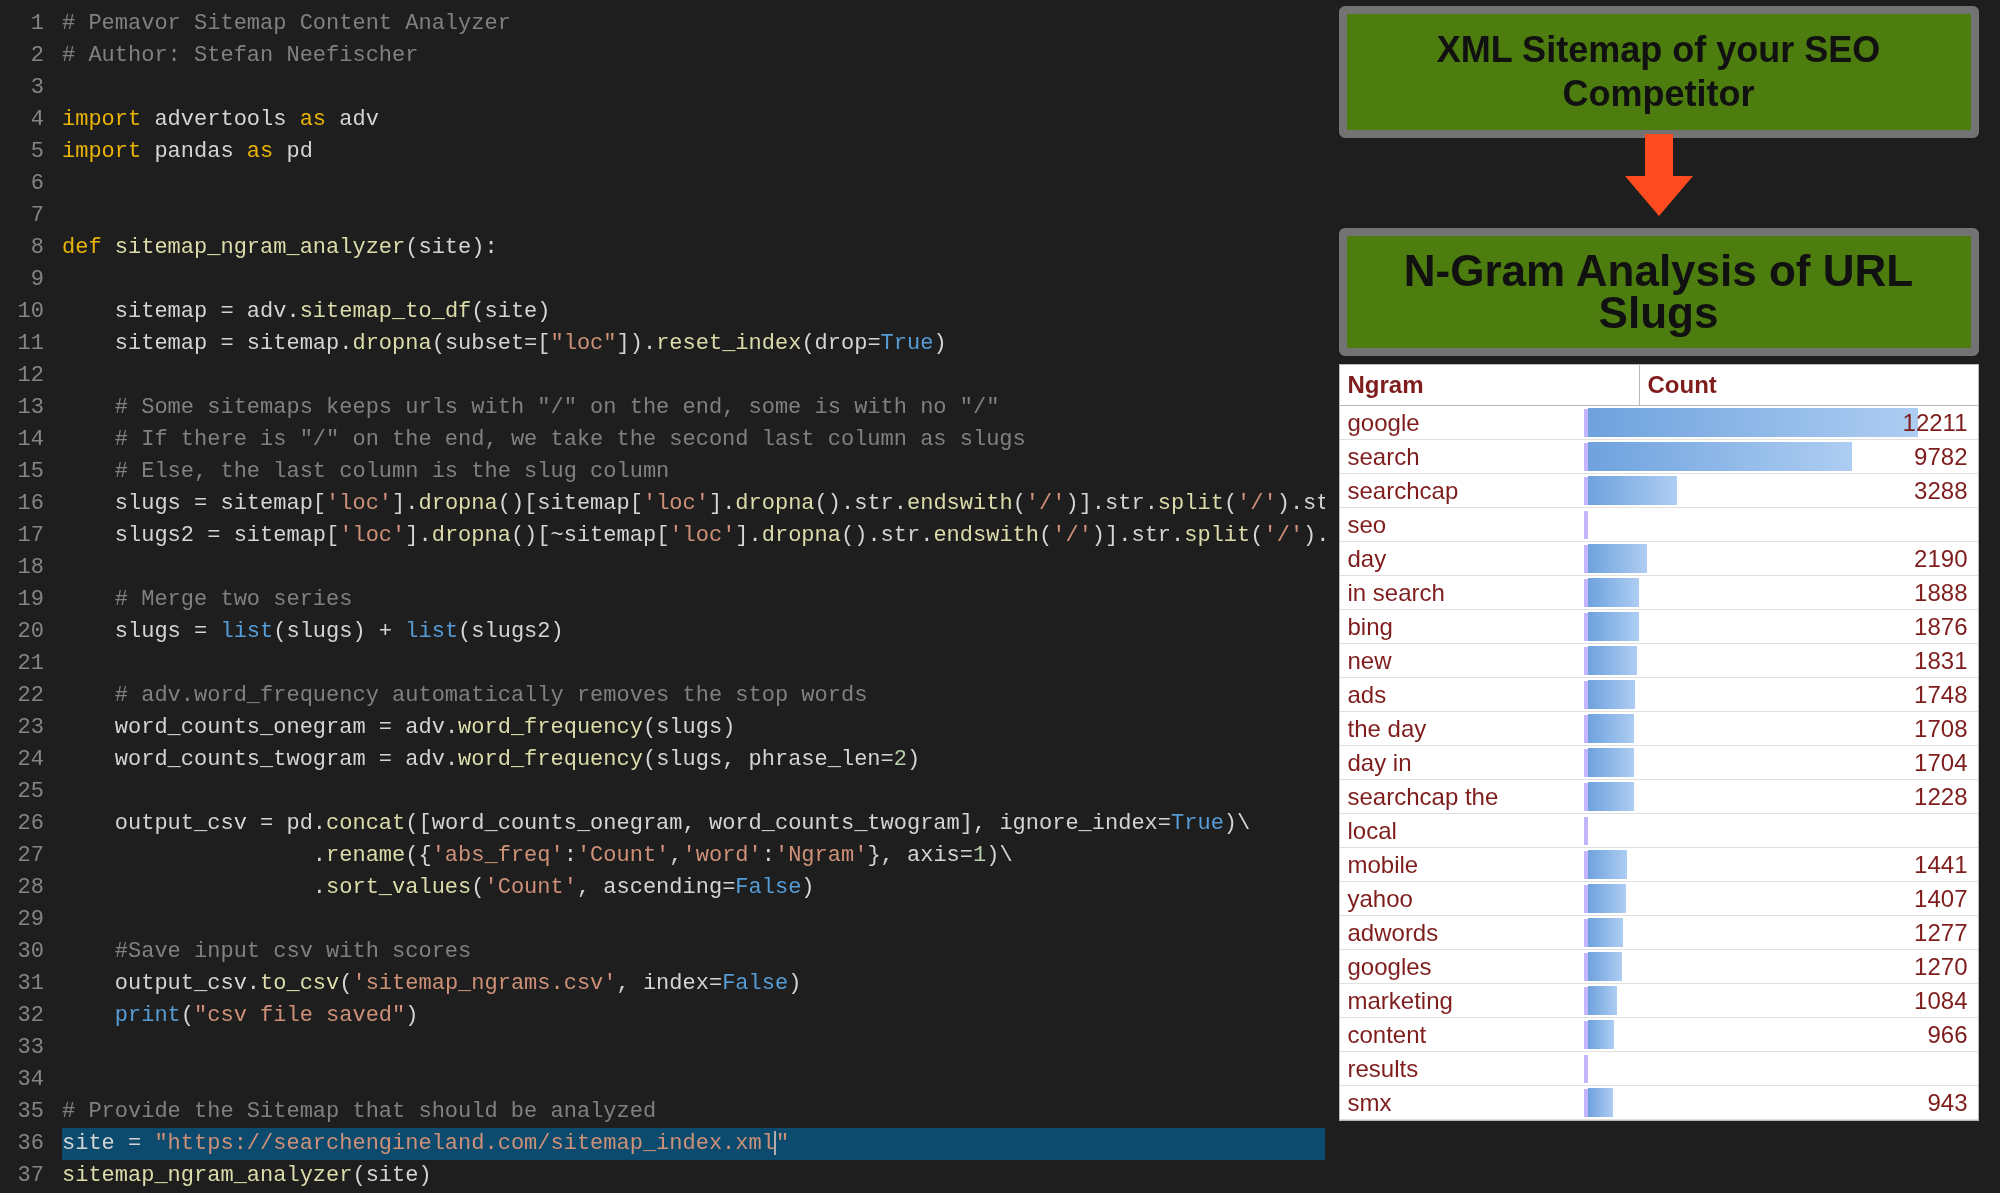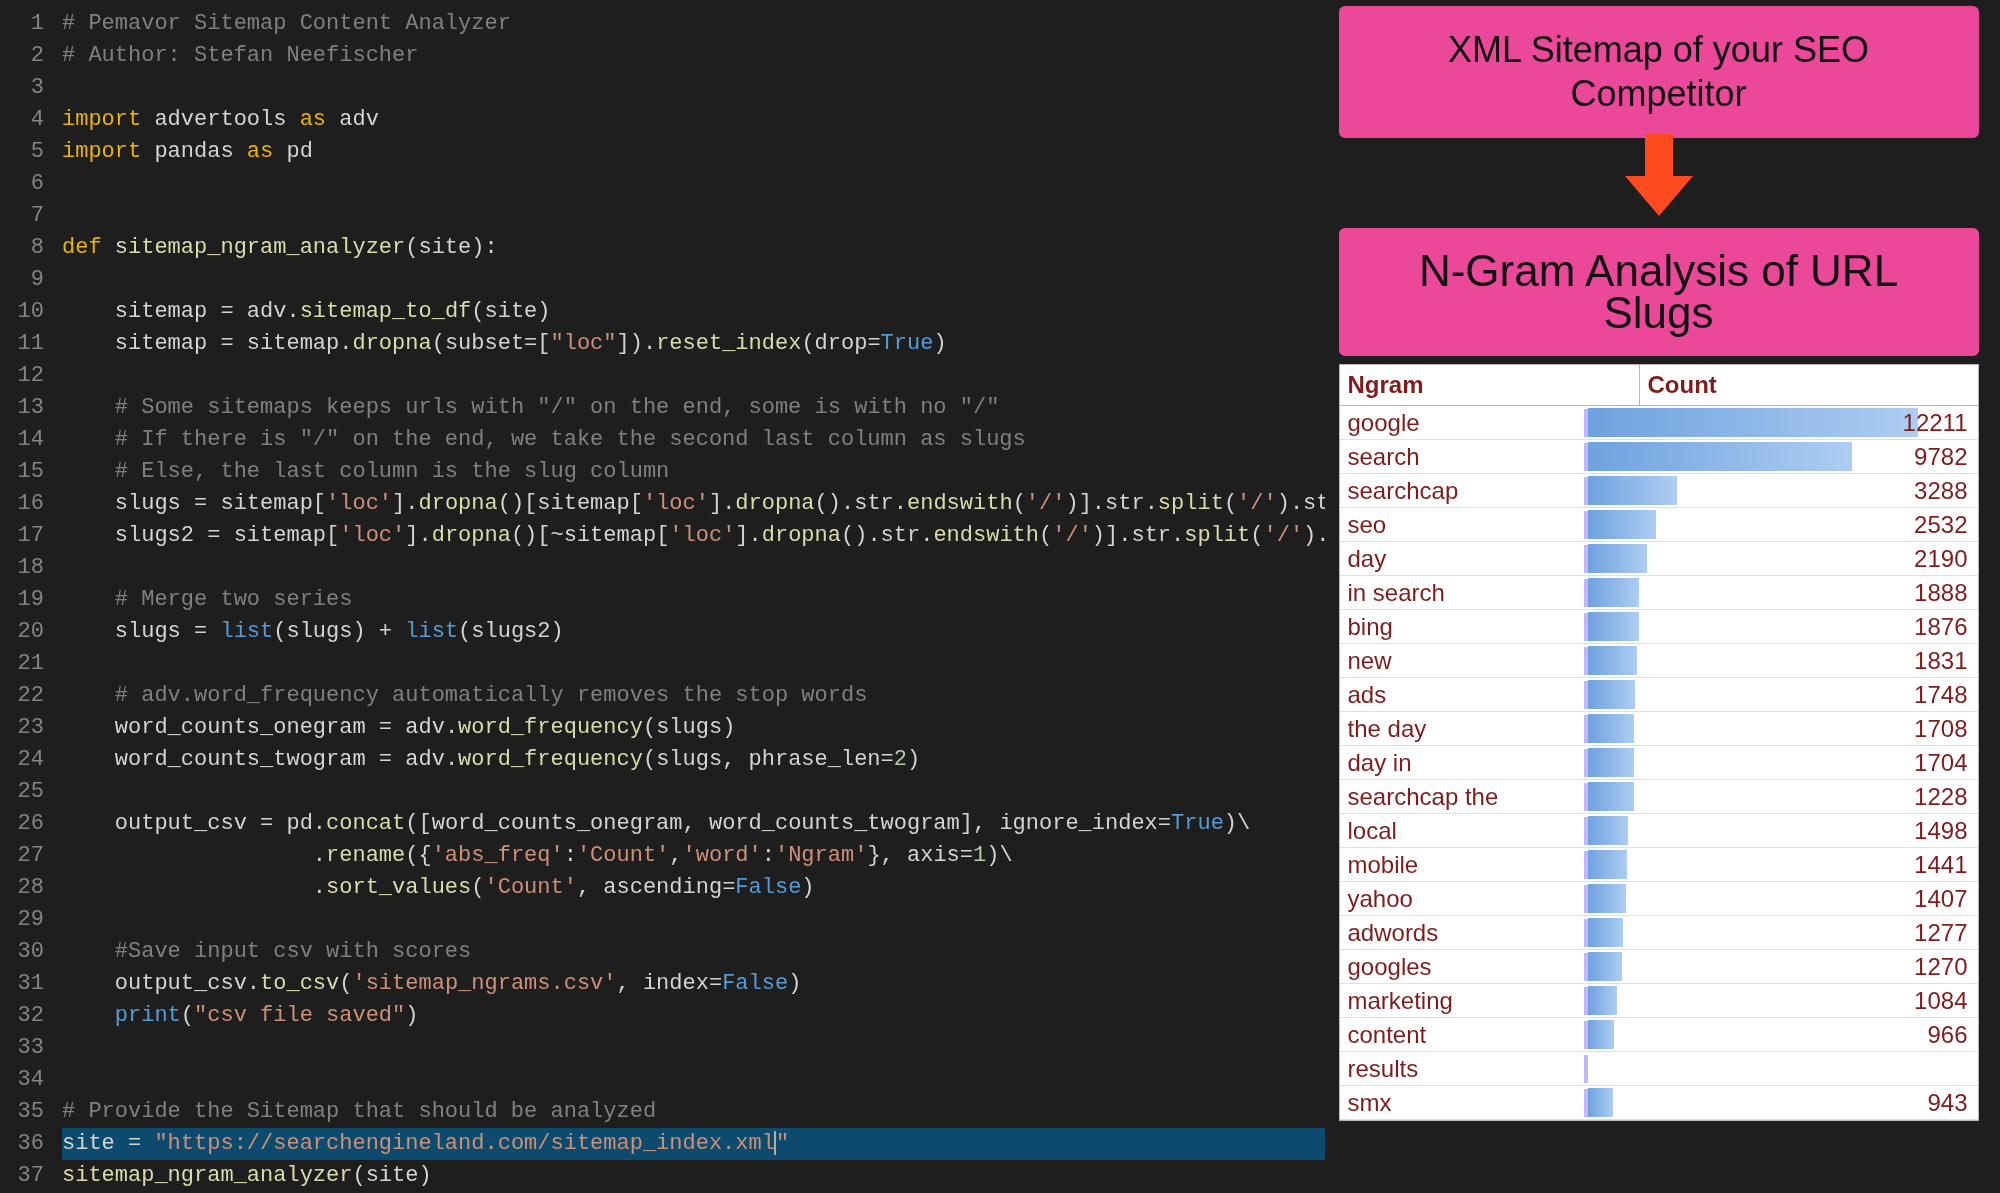--- a/index.html
+++ b/index.html
@@ -16,21 +16,21 @@
   .kw { color:#eab308; }       
   .bl { color:#569cd6; }       
   .st { color:#ce9178; }       
   .nm { color:#b5cea8; }
   .id { color:#d4d4d4; }
   .pr { color:#dcdcaa; }       
   .cursor { border-left:2px solid #aeafad; display:inline-block; height:24px; vertical-align:middle; margin-left:-1px; }
 
   
   .panel { width:675px; height:1193px; background:#1e1e1e; padding:6px 8px 0 0; display:flex; flex-direction:column; align-items:center; }
-  .callout { width:640px; background:#ec4899; border:8px solid #ec4899; border-radius:6px; text-align:center; padding:14px 20px; font-family: Helvetica, Arial, sans-serif; font-weight:400; color:#111; }
+  .callout { width:640px; background:#4d7c0f; border:8px solid #737373; border-radius:6px; text-align:center; padding:14px 20px; font-family: Helvetica, Arial, sans-serif; font-weight:700; color:#111; }
   .callout.big { font-size:36px; line-height:44px; }
   .callout.mid { font-size:44px; line-height:42px; margin-top:0; }
   .arrow-wrap { height:90px; display:flex; align-items:flex-start; justify-content:center; }
   .arrow { width:0; height:0; position:relative; }
   .arrow .stem { position:absolute; left:-14px; top:-4px; width:28px; height:46px; background:#ff4b1f; }
   .arrow .head { position:absolute; left:-34px; top:38px; width:0; height:0; border-left:34px solid transparent; border-right:34px solid transparent; border-top:40px solid #ff4b1f; }
   
   .table { width:640px; margin-top:8px; border:1px solid #b8b8b8; background:#fff; font-family: Helvetica, Arial, sans-serif; font-size:24px; color:#7f1d1d; }
   .thead { display:flex; font-weight:700; border-bottom:1px solid #b8b8b8; }
   .th-ngram { width:300px; padding:6px 8px; border-right:1px solid #b8b8b8; }
@@ -128,24 +128,20 @@
           </div>
           <div class="trow">
             <div class="td-ngram">searchcap</div>
             <div class="td-count">
               <div class="bar" style="width: 89px;"></div>
               <div class="count-val">3288</div>
             </div>
           </div>
           <div class="trow">
             <div class="td-ngram">seo</div>
-            <div class="td-count">
-              <div class="bar" style="width: 68px;"></div>
-              <div class="count-val">2532</div>
-            </div>
           </div>
           <div class="trow">
             <div class="td-ngram">day</div>
             <div class="td-count">
               <div class="bar" style="width: 59px;"></div>
               <div class="count-val">2190</div>
             </div>
           </div>
           <div class="trow">
             <div class="td-ngram">in search</div>
@@ -191,24 +187,20 @@
           </div>
           <div class="trow">
             <div class="td-ngram">searchcap the</div>
             <div class="td-count">
               <div class="bar" style="width: 46px;"></div>
               <div class="count-val">1228</div>
             </div>
           </div>
           <div class="trow">
             <div class="td-ngram">local</div>
-            <div class="td-count">
-              <div class="bar" style="width: 40px;"></div>
-              <div class="count-val">1498</div>
-            </div>
           </div>
           <div class="trow">
             <div class="td-ngram">mobile</div>
             <div class="td-count">
               <div class="bar" style="width: 39px;"></div>
               <div class="count-val">1441</div>
             </div>
           </div>
           <div class="trow">
             <div class="td-ngram">yahoo</div>

